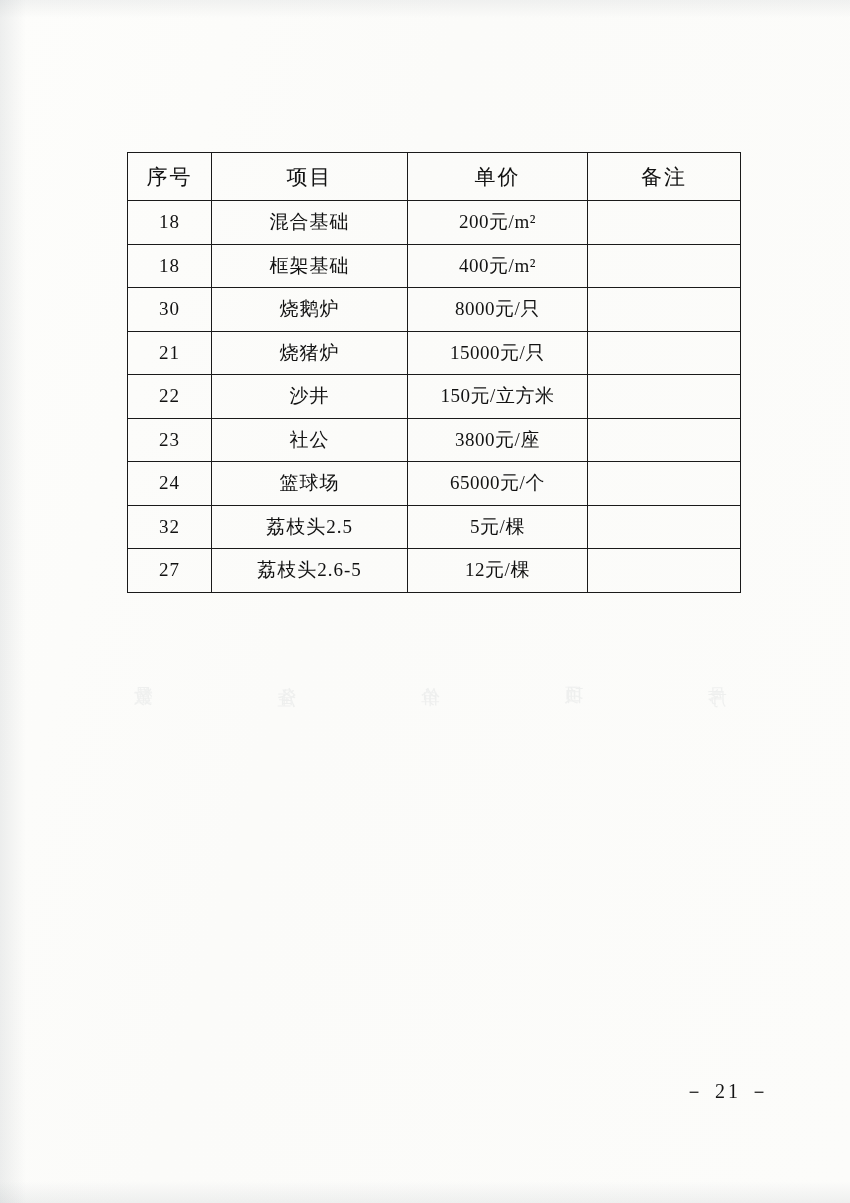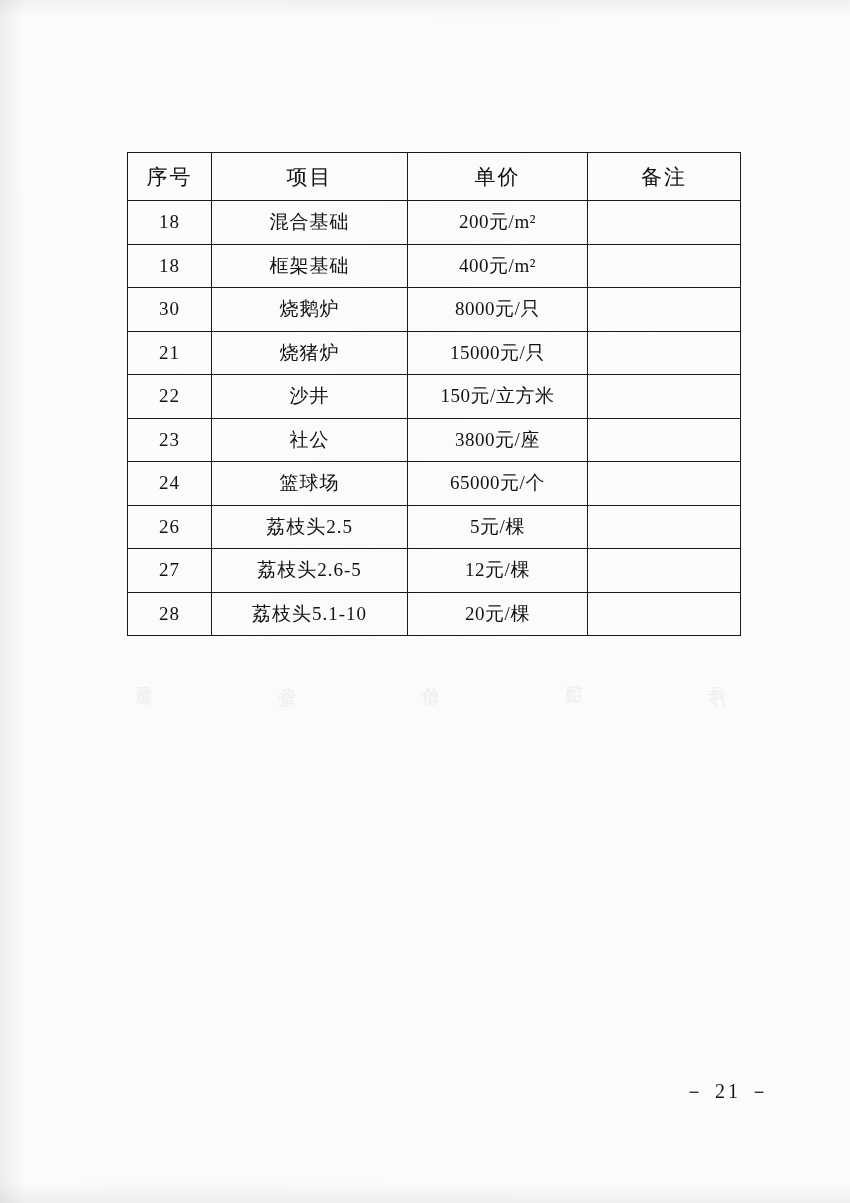--- a/index.html
+++ b/index.html
@@ -201,37 +201,31 @@
             <td class="cell-price">3800元/座</td>
             <td class="cell-note"></td>
           </tr>
           <tr>
             <td class="cell-idx">24</td>
             <td class="cell-item">篮球场</td>
             <td class="cell-price">65000元/个</td>
             <td class="cell-note"></td>
           </tr>
           <tr>
-            <td class="cell-idx">26</td>
+            <td class="cell-idx">32</td>
             <td class="cell-item">荔枝头2.5</td>
             <td class="cell-price">5元/棵</td>
             <td class="cell-note"></td>
           </tr>
           <tr>
             <td class="cell-idx">27</td>
             <td class="cell-item">荔枝头2.6-5</td>
             <td class="cell-price">12元/棵</td>
             <td class="cell-note"></td>
           </tr>
-          <tr>
-            <td class="cell-idx">28</td>
-            <td class="cell-item">荔枝头5.1-10</td>
-            <td class="cell-price">20元/棵</td>
-            <td class="cell-note"></td>
-          </tr>
         </tbody>
       </table>
     </div>
 
     <div class="page-number">
       <span class="pn-inner">－ 21 －</span>
     </div>
 
   </div>
 </div>

